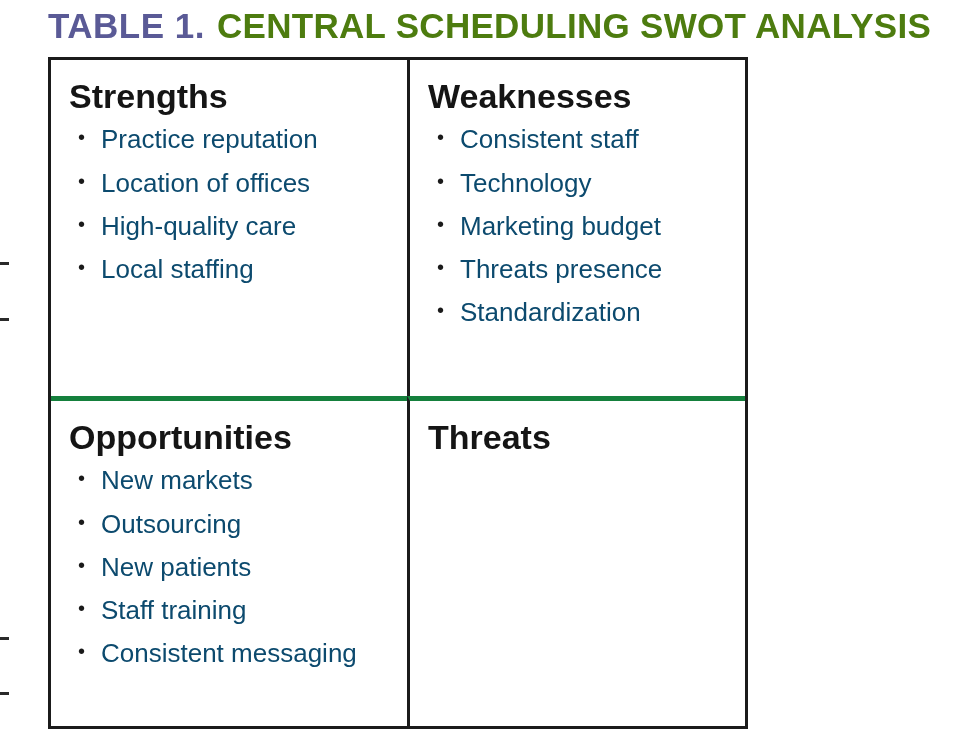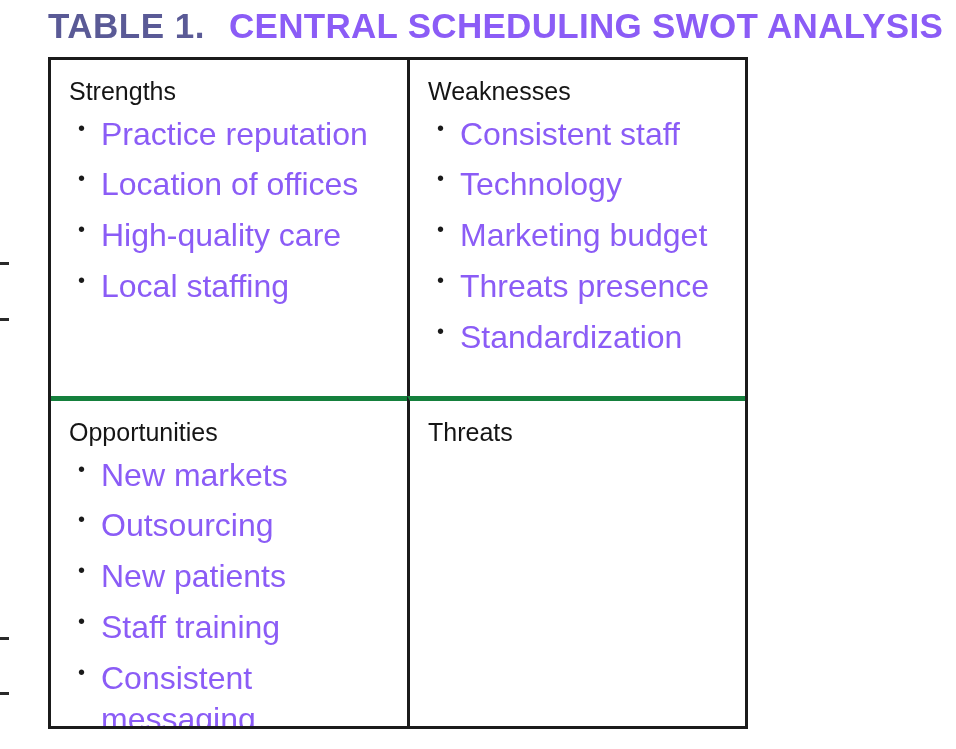--- a/index.html
+++ b/index.html
@@ -22,34 +22,34 @@
     box-sizing: border-box;
   }
 
   
   .title-row {
     position: absolute;
     left: 48px;
     top: 6px;
     display: flex;
     align-items: flex-end;
-    gap: 24px;
+    gap: 12px;
     white-space: nowrap;
   }
   .title-label {
     font-size: 35px;
     font-weight: bold;
     letter-spacing: 0.5px;
     color: #5a5a96;
   }
   .title-text {
     font-size: 35px;
     font-weight: bold;
     letter-spacing: 0.3px;
-    color: #8b5cf6;
+    color: #4d7c0f;
   }
 
   
   .swot-table {
     position: absolute;
     left: 48px;
     top: 57px;
     width: 700px;
     height: 672px;
     box-sizing: border-box;
@@ -64,38 +64,38 @@
     overflow: hidden;
   }
   .cell.right {
     border-left: 3px solid #1b1b1b;
   }
   .cell.bottom-row {
     border-top: 5px solid #15803d;
   }
 
   .cell-heading {
-    font-size: 25px;
-    font-weight: normal;
+    font-size: 34px;
+    font-weight: bold;
     color: #151515;
     margin: 0 0 8px 0;
     line-height: 1.1;
   }
 
   ul.items {
     list-style: none;
     margin: 0;
     padding: 0;
   }
   ul.items li {
     position: relative;
     padding-left: 32px;
-    font-size: 32px;
+    font-size: 26px;
     line-height: 1.28;
-    color: #8b5cf6;
+    color: #0c4a6e;
     margin-bottom: 10px;
     font-weight: normal;
   }
   ul.items li::before {
     content: "\2022";
     position: absolute;
     left: 9px;
     top: -1px;
     font-size: 20px;
     color: #1a1a1a;

